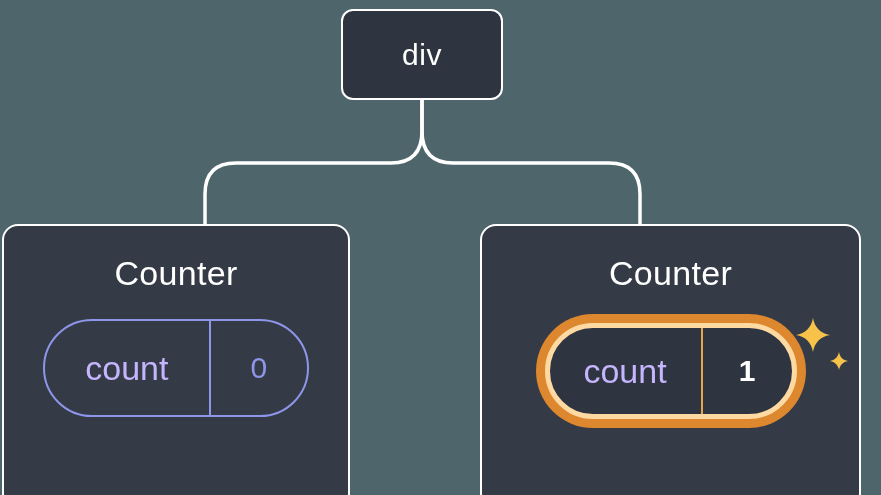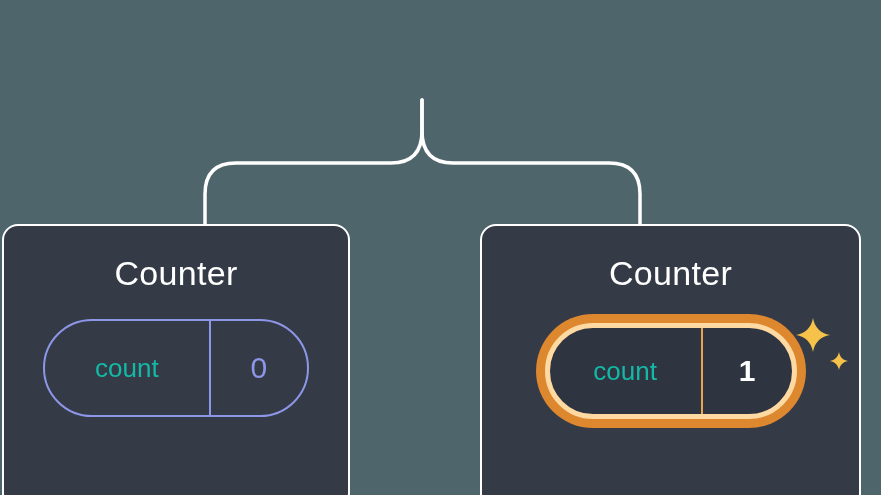--- a/index.html
+++ b/index.html
@@ -46,21 +46,21 @@
     margin-top:26px;
     width:266px;height:98px;
     border:2px solid #8d96e8;
     border-radius:60px;
     box-sizing:border-box;
     display:flex;align-items:stretch;overflow:hidden;
     background:transparent;
   }
   .pill-key{
     flex:1.7;display:flex;align-items:center;justify-content:center;
-    color:#14b8a6;font-size:26px;
+    color:#c4b5fd;font-size:34px;
   }
   .pill-divider{width:2px;background:#8d96e8;}
   .pill-value{
     flex:1;display:flex;align-items:center;justify-content:center;
     color:#8d96e8;font-size:30px;
   }
   
   .pill.highlight{
     width:252px;height:96px;
     margin-top:30px;
@@ -79,20 +79,23 @@
 </head>
 <body>
 
 <div class="stage">
 
   <svg class="connectors" viewBox="0 0 881 495" xmlns="http://www.w3.org/2000/svg" aria-hidden="true">
     <path d="M 422 100 V 131 Q 422 163 391 163 H 236 Q 205 163 205 194 V 226" fill="none" stroke="#ffffff" stroke-width="3.5" stroke-linecap="round"></path>
     <path d="M 422 100 V 131 Q 422 163 453 163 H 609 Q 640 163 640 194 V 226" fill="none" stroke="#ffffff" stroke-width="3.5" stroke-linecap="round"></path>
   </svg>
 
+  <div class="root-node">
+    <span>div</span>
+  </div>
 
   <div class="counter-box left">
     <div class="counter-title">Counter</div>
     <div class="pill">
       <div class="pill-key">count</div>
       <div class="pill-divider"></div>
       <div class="pill-value">0</div>
     </div>
   </div>
 

